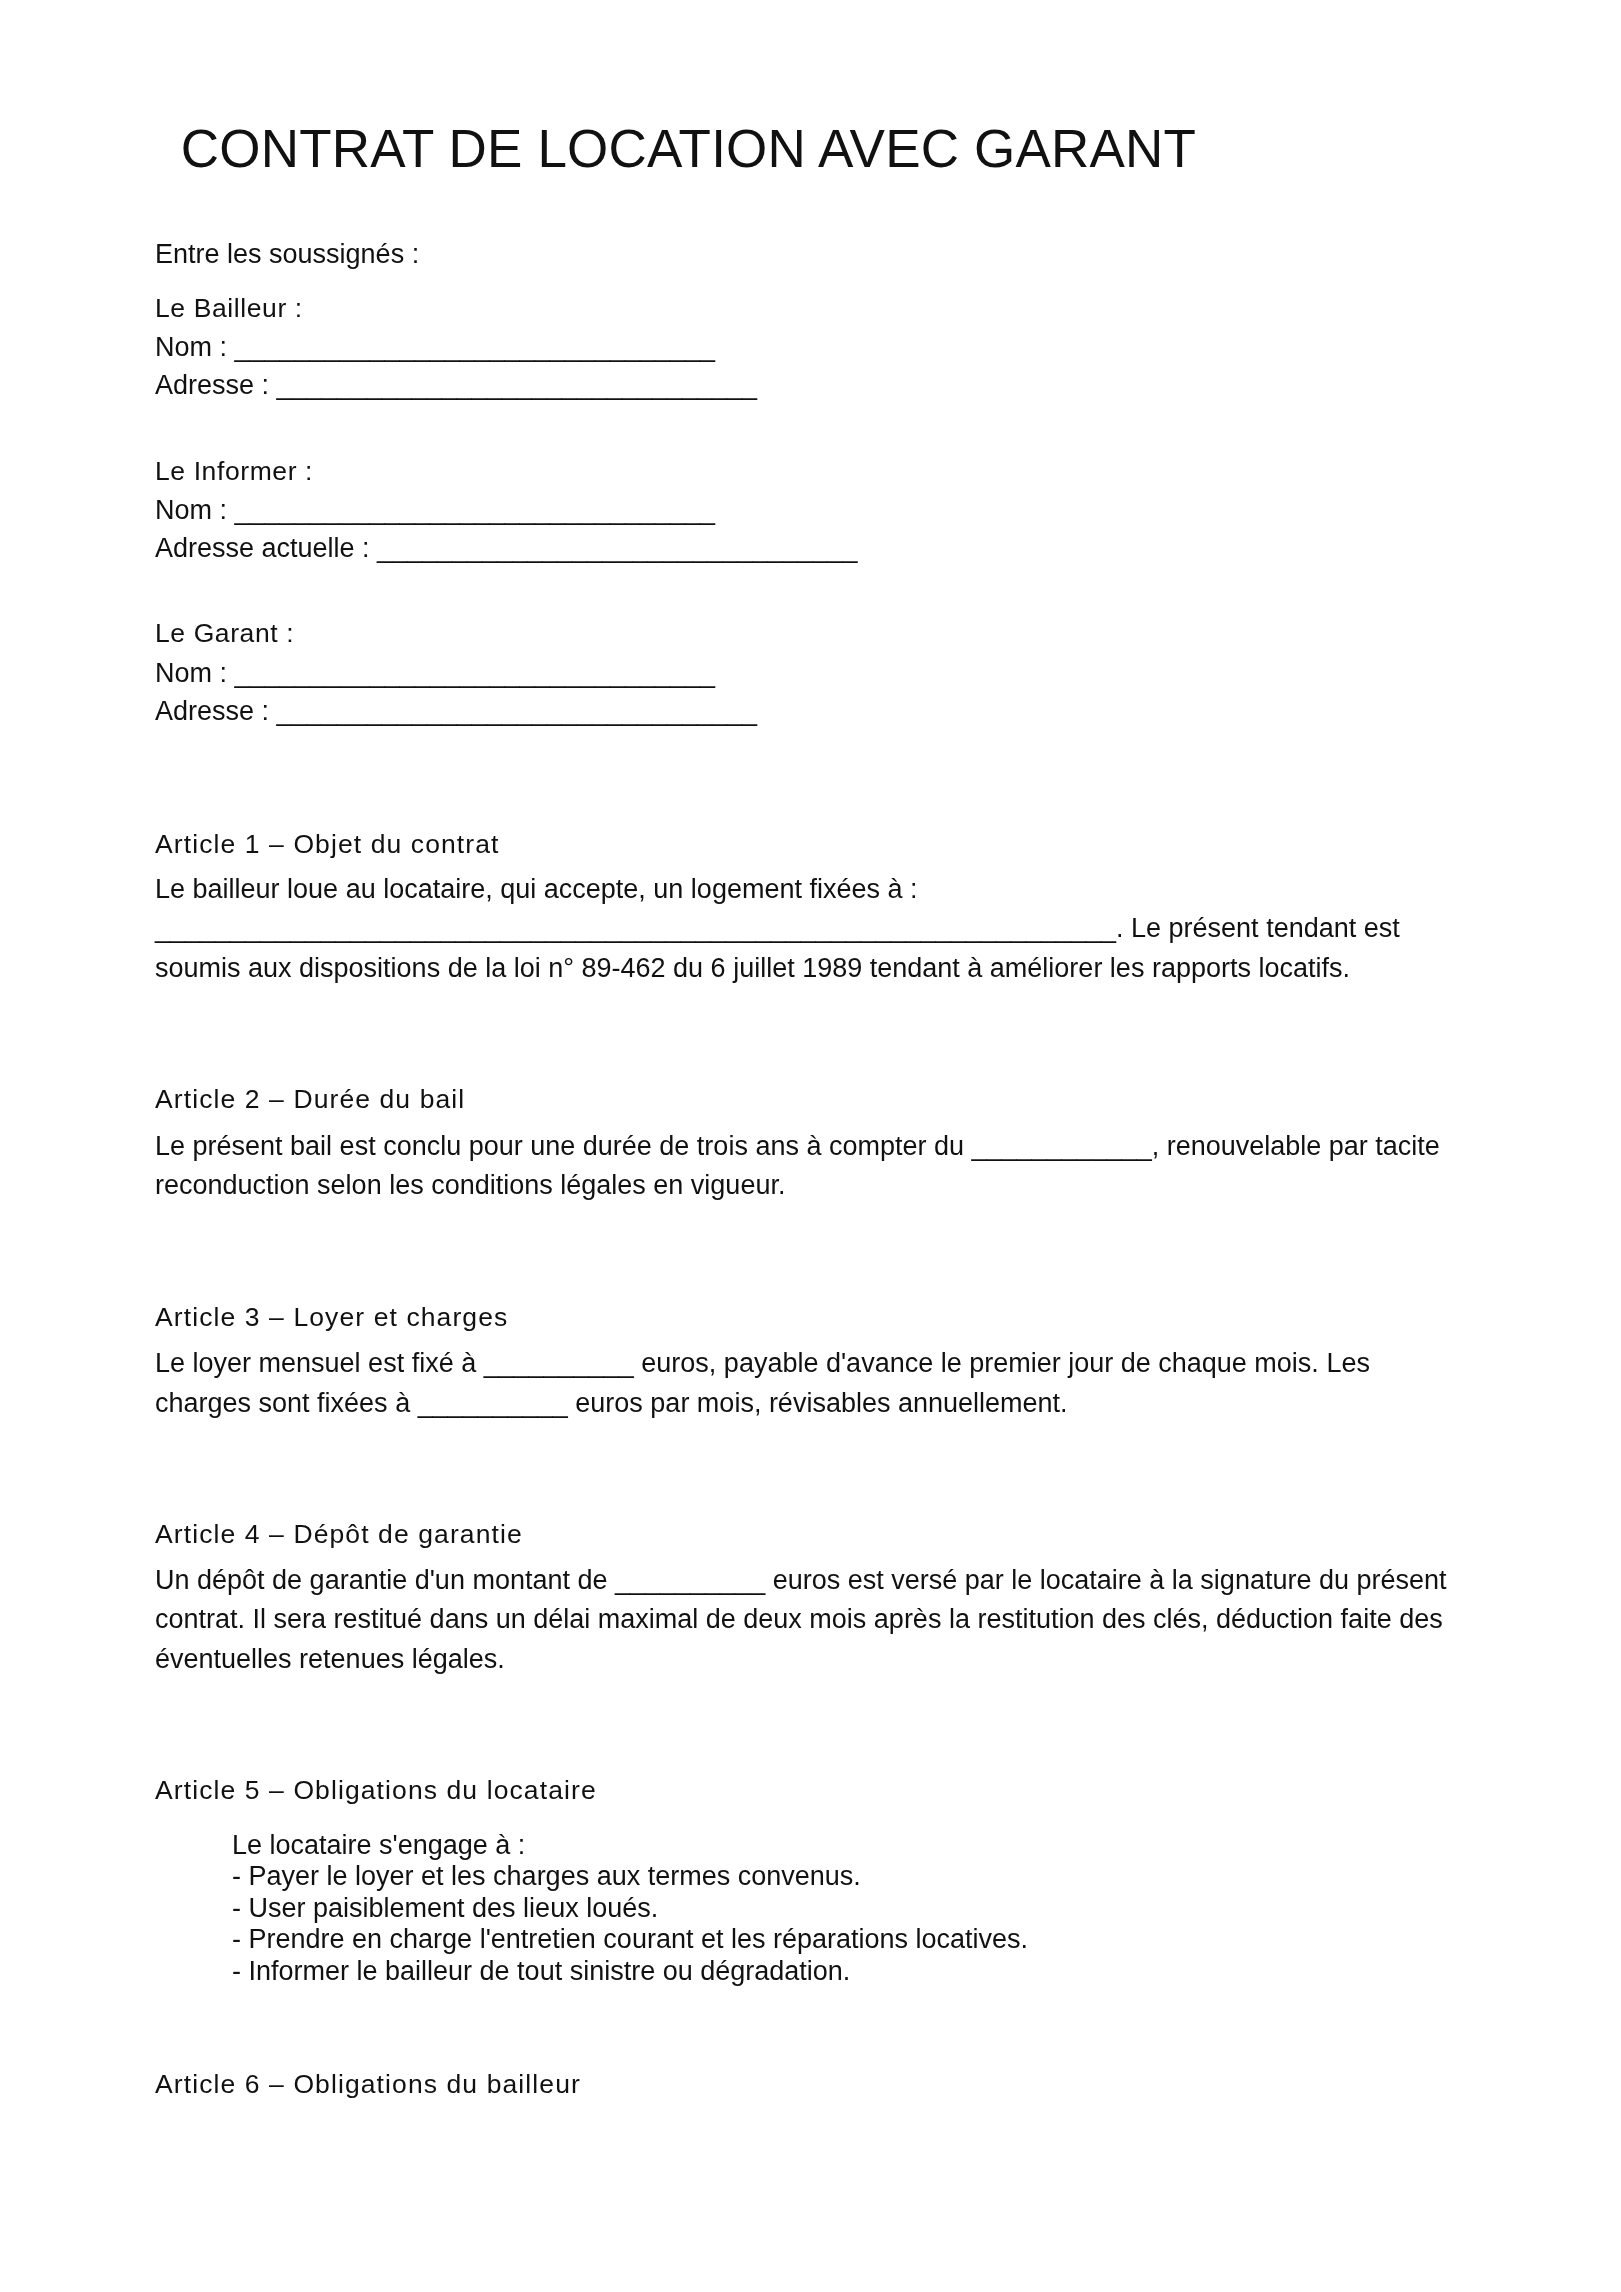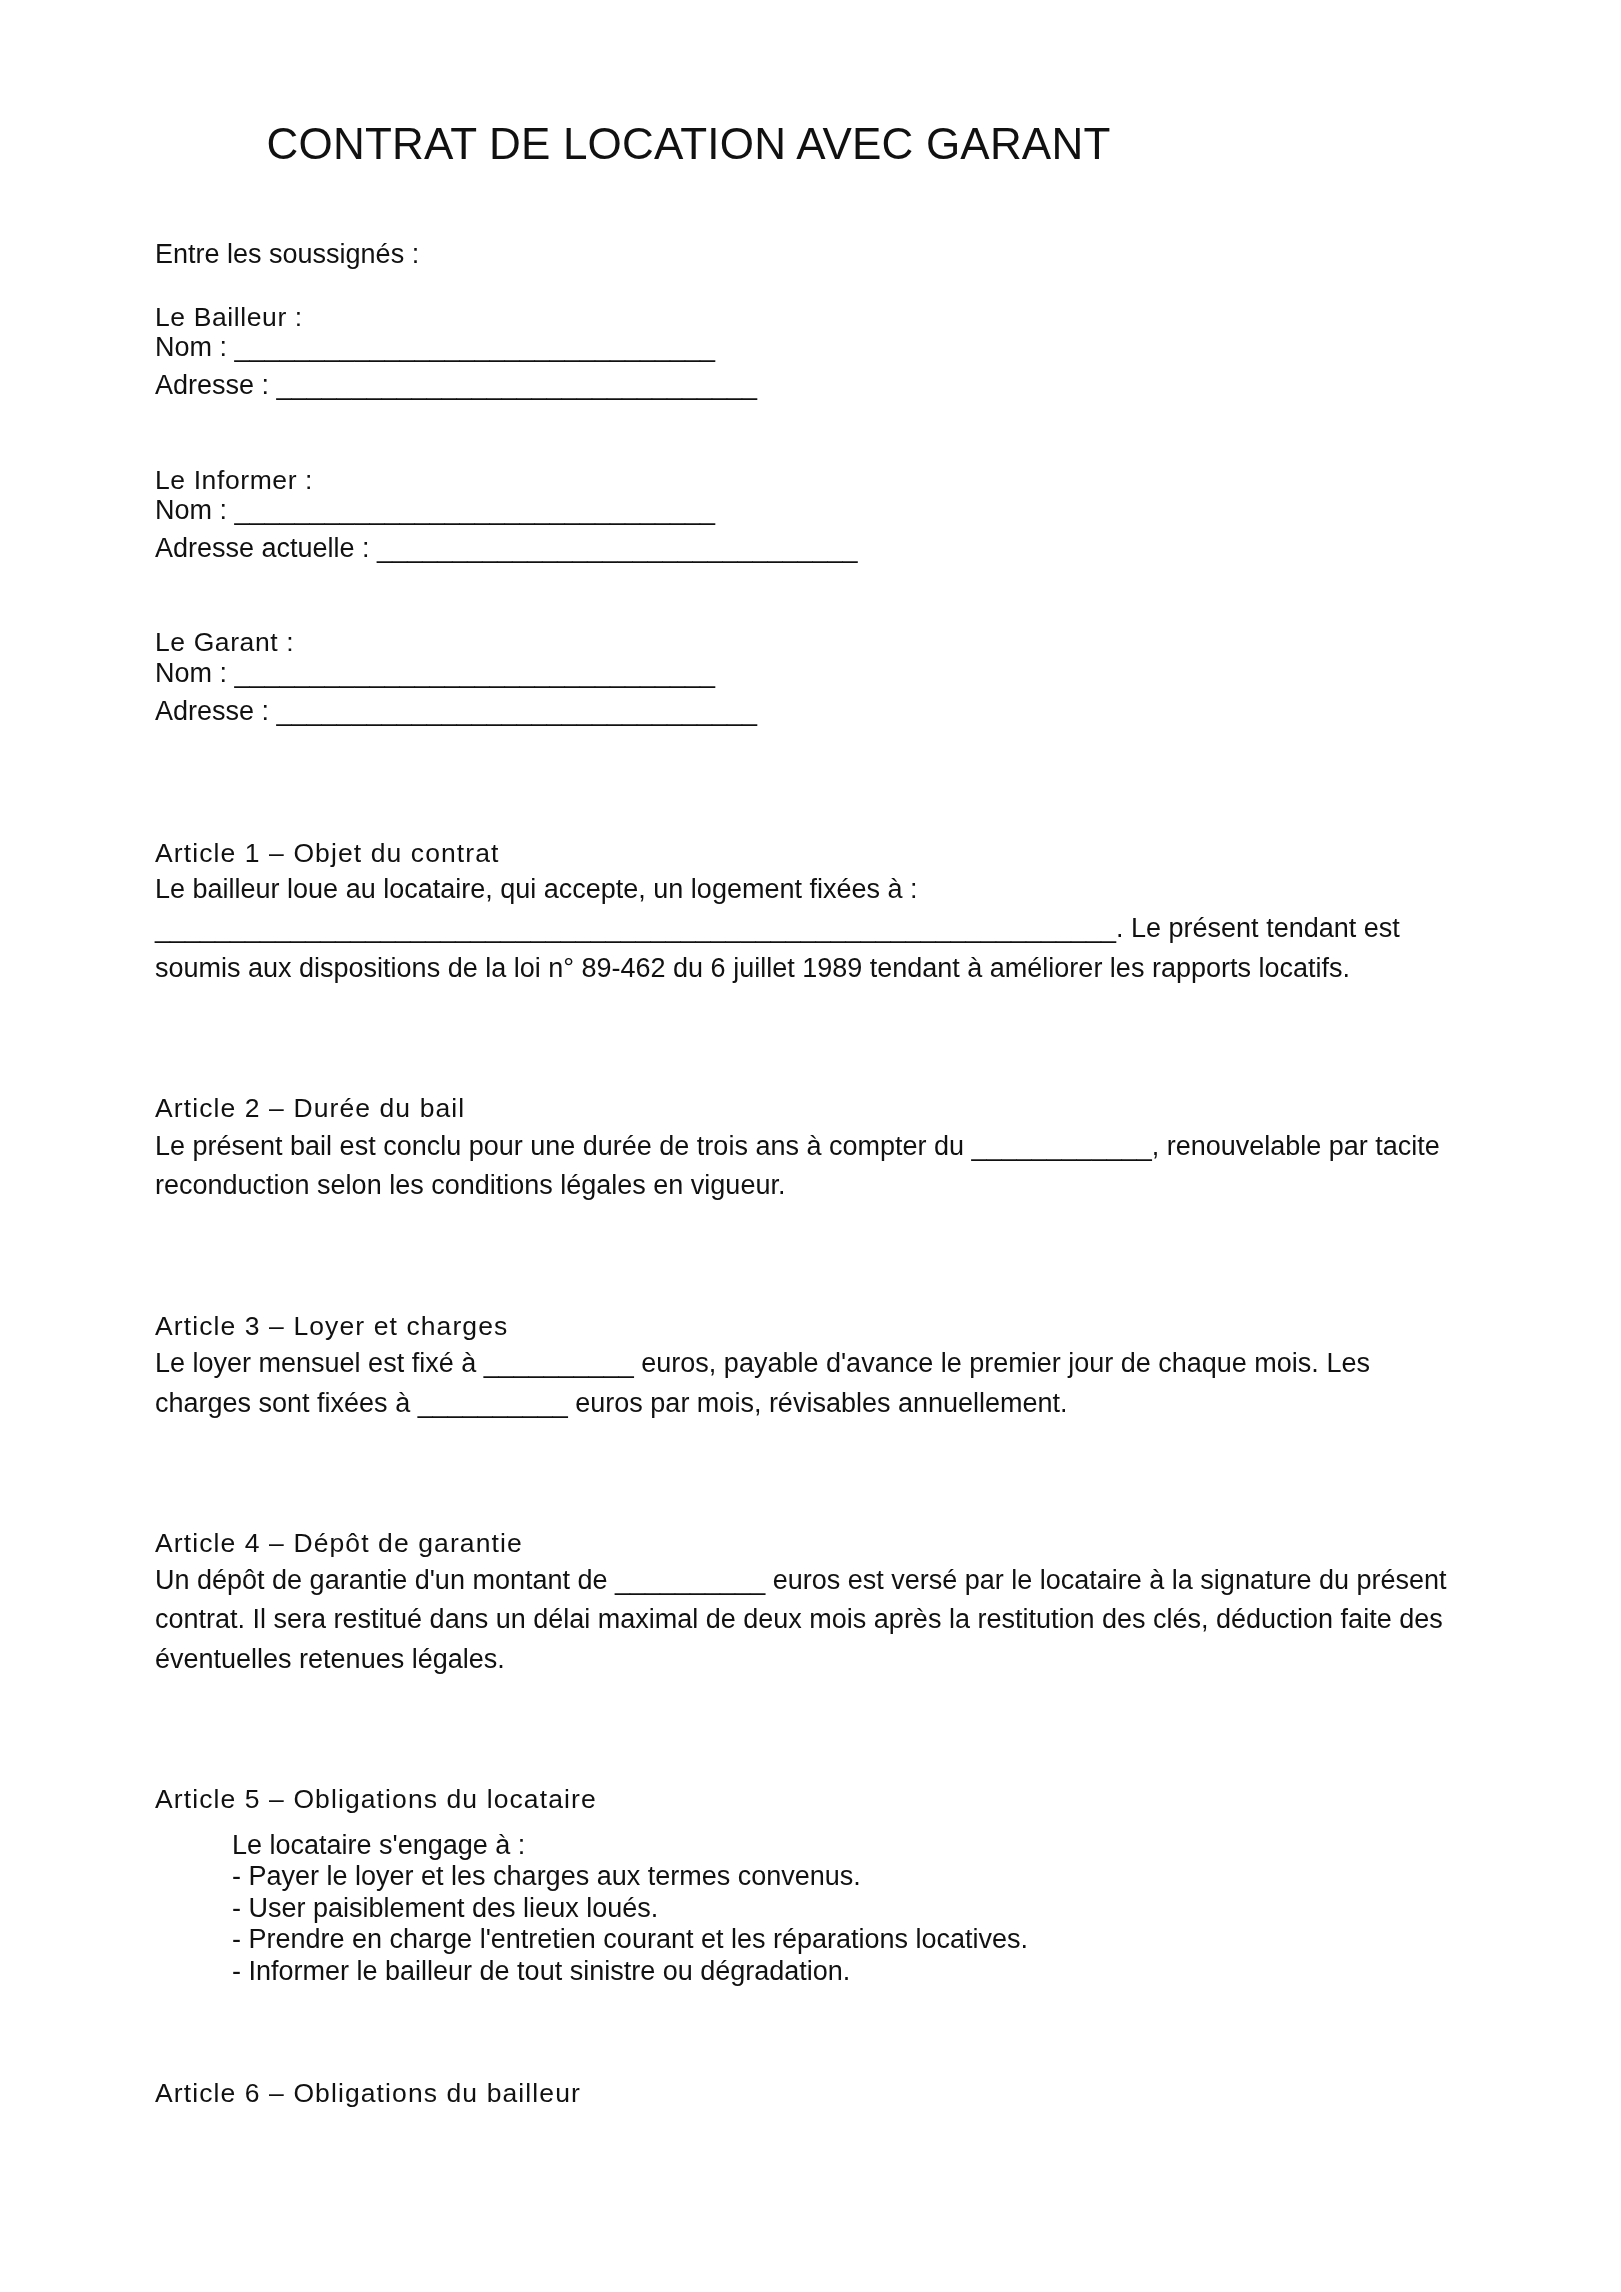--- a/index.html
+++ b/index.html
@@ -1,21 +1,21 @@
 <!DOCTYPE html>
 <html><head>
 <meta charset="utf-8">
 <style>
   html, body { margin:0; padding:0; background:#ffffff; }
   body { width:1621px; height:2293px; position:relative; overflow:hidden;
          font-family:"Liberation Sans", sans-serif; color:#111; }
   .abs { position:absolute; white-space:pre; line-height:1; }
-  .title { left:0; width:1377px; text-align:center; top:122px; font-size:44px; color:#111; letter-spacing:0.2px; }
+  .title { left:0; width:1377px; text-align:center; top:122px; font-size:53px; color:#111; letter-spacing:0.2px; }
   .t { font-size:27px; left:155px; }
-  .h { font-size:26.5px; left:155px; letter-spacing:1.1px;margin-top:9px; }
+  .h { font-size:26.5px; left:155px; letter-spacing:1.1px; }
   .ind { left:232px;margin-top:8px; }
 </style>
 </head>
 <body>
 
 <div>
   <div class="abs title">CONTRAT DE LOCATION AVEC GARANT</div>
 
   <div class="abs t" style="top:241px">Entre les soussignés :</div>
 

